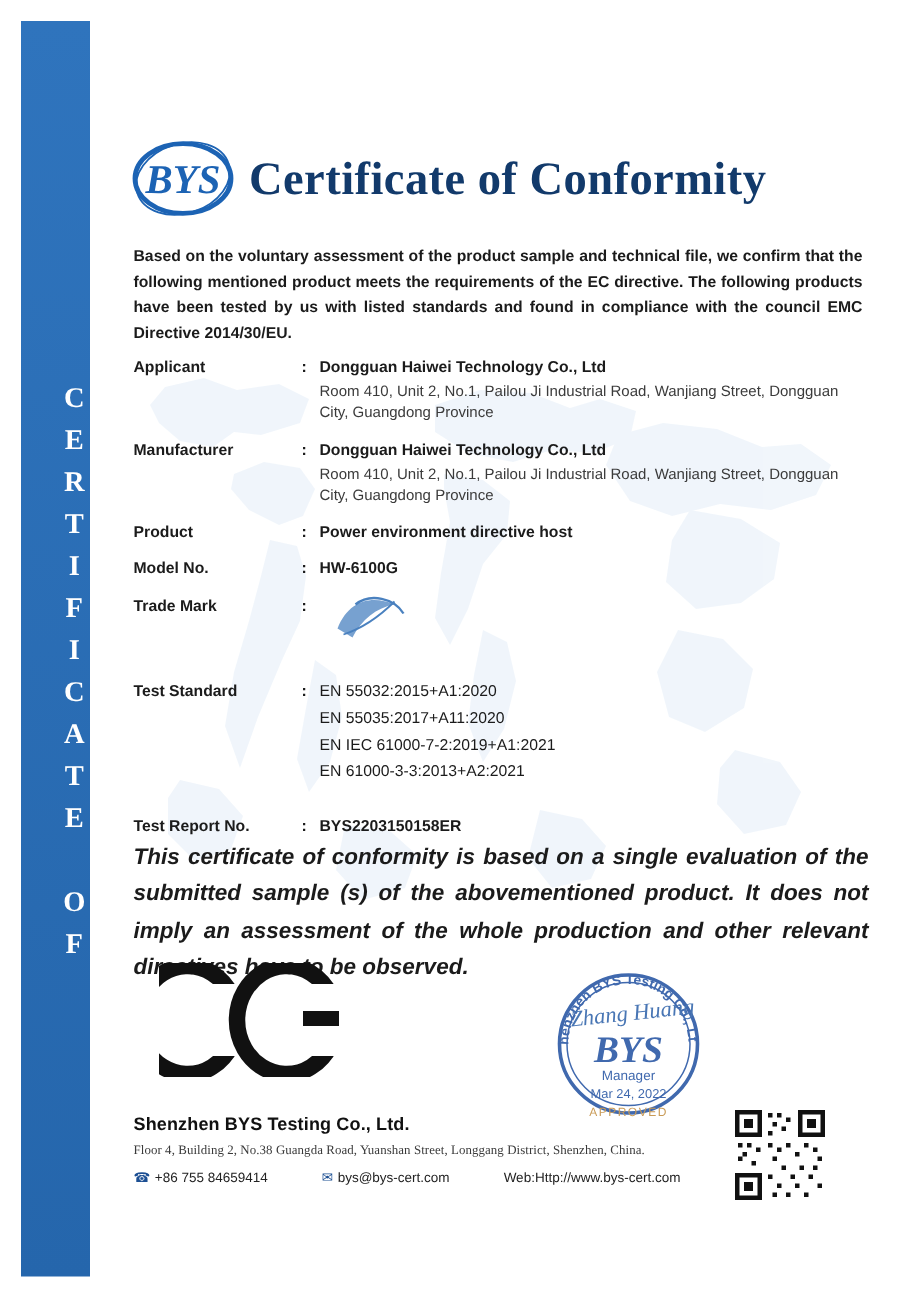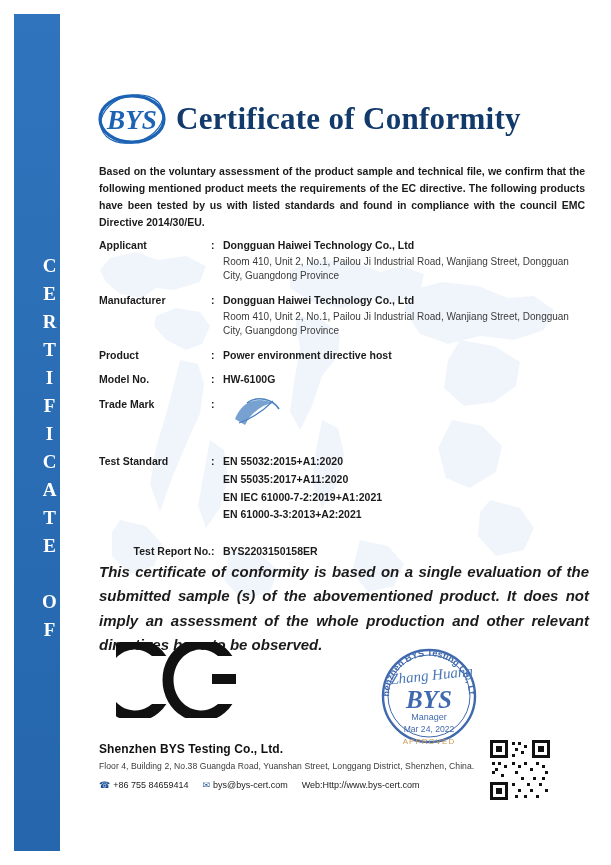--- a/index.html
+++ b/index.html
@@ -60,21 +60,21 @@
     align-items: flex-start;
     justify-content: center;
     padding-top: 36px;
     box-sizing: border-box;
     font-family: "Liberation Serif", serif;
   }
 
   
   .content {
     position: absolute;
-    left: 96px;
+    left: 86px;
     top: 0;
     width: 500px;
     height: 700px;
   }
 
   
   .header {
     position: absolute;
     left: 0;
     top: 88px;
@@ -147,21 +147,21 @@
   .f-sub {
     display: block;
     font-weight: normal;
     color: #3b3b3b;
     font-size: 10px;
     line-height: 1.45;
     padding-top: 1px;
   }
   .std-line {
     display: block;
-    font-weight: bold;
+    font-weight: normal;
     color: #1b1b1b;
     padding-bottom: 2px;
   }
   .trademark-cell {
     height: 34px;
     position: relative;
   }
   .tm-mark {
     position: absolute;
     left: 6px;
@@ -214,27 +214,28 @@
     font-size: 12px;
     font-weight: bold;
     color: #111;
     letter-spacing: .1px;
   }
   .footer-address {
     font-size: 8.6px;
     color: #3a3a3a;
     margin-top: 5px;
     letter-spacing: .05px;
+    font-family: Liberation Serif, serif;
   }
   .footer-contact {
     margin-top: 9px;
     font-size: 9px;
     color: #222;
     display: flex;
-    gap: 14px;
+    gap: 36px;
     align-items: center;
   }
   .footer-contact span.ic {
     color: #1c4f93;
     margin-right: 3px;
   }
   .qr {
     position: absolute;
     left: 488px;
     top: 738px;
@@ -328,21 +329,21 @@
           <td class="f-label" style="padding-top:14px;margin-left:41px;">Test Standard</td>
           <td class="f-colon" style="padding-top:14px;">:</td>
           <td class="f-value" style="padding-top:14px;">
             <span class="std-line">EN 55032:2015+A1:2020</span>
             <span class="std-line">EN 55035:2017+A11:2020</span>
             <span class="std-line">EN IEC 61000-7-2:2019+A1:2021</span>
             <span class="std-line">EN 61000-3-3:2013+A2:2021</span>
           </td>
         </tr>
         <tr>
-          <td class="f-label" style="padding-top:10px;text-align:right;">Test Report No.</td>
+          <td class="f-label" style="padding-top:10px;">Test Report No.</td>
           <td class="f-colon" style="padding-top:10px;">:</td>
           <td class="f-value" style="padding-top:10px;">BYS2203150158ER</td>
         </tr>
       </tbody>
     </table>
 
     <div class="disclaimer">This certificate of conformity is based on a single evaluation of the submitted sample (s) of the abovementioned product. It does not imply an assessment of the whole production and other relevant directives have to be observed.</div>
 
     <div class="ce-wrap">
       <svg viewBox="0 0 130 76" width="130" height="76">

